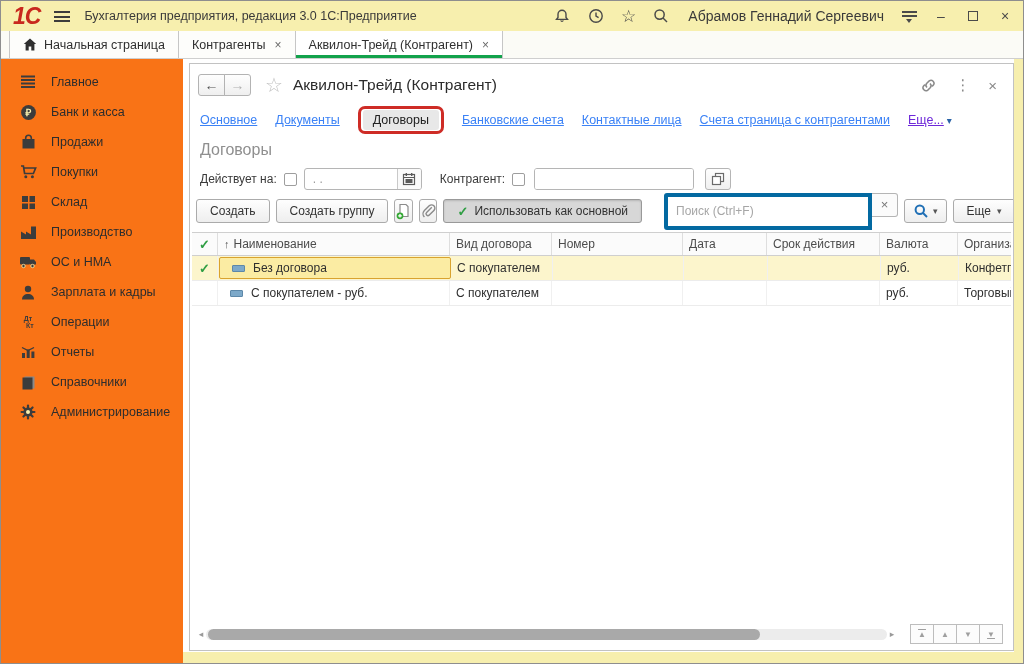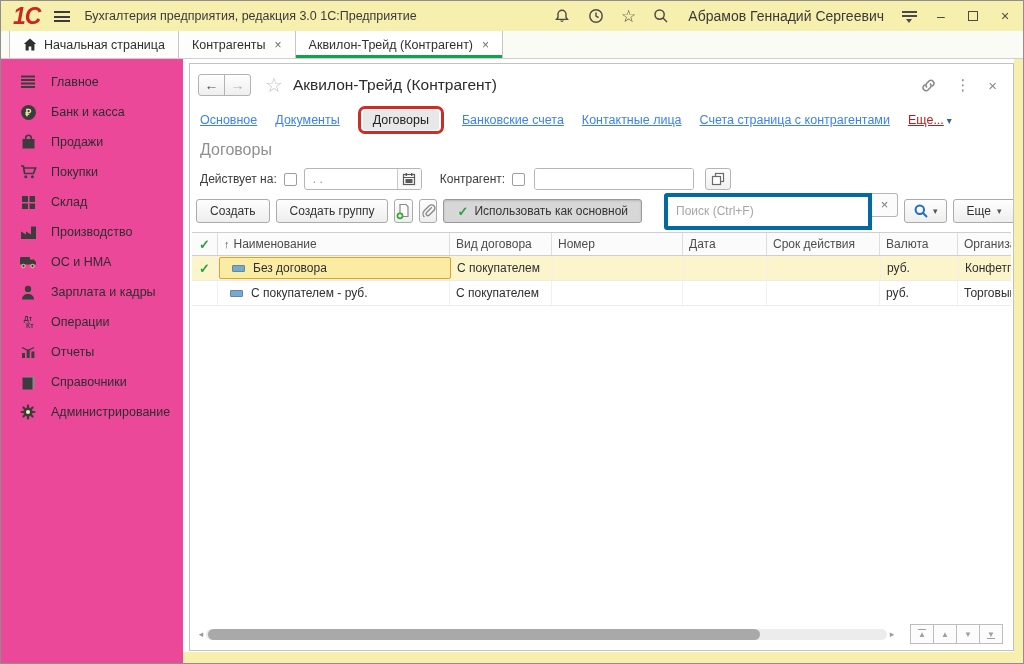--- a/index.html
+++ b/index.html
@@ -26,21 +26,21 @@
   
   .tabstrip { height:28px; background:#fbfbf6; border-bottom:1px solid #cfcfcf; display:flex; align-items:stretch; padding-left:8px; }
   .tab { position:relative; display:flex; align-items:center; gap:7px; padding:0 13px; font-size:12.5px;
          background:#fdfdfb; border-left:1px solid #c6c6c6; border-right:1px solid #c6c6c6; margin-right:-1px; color:#2f2f2f; }
   .tab.active { background:#ffffff; }
   .tab.active::after { content:""; position:absolute; left:0; right:0; bottom:0; height:3px; background:#12a24b; }
   .tab-close { font-size:12px; color:#6a6a6a; margin-left:2px; }
 
   
   .bodyrow { position:absolute; top:58px; left:0; right:0; bottom:0; display:flex; }
-  .sidebar { width:182px; background:#ec4899; padding-top:8px; flex:none; }
+  .sidebar { width:182px; background:#f97316; padding-top:8px; flex:none; }
   .sb-item { height:30px; display:flex; align-items:center; gap:14px; padding-left:18px; color:#2d2d2d; font-size:12.5px; cursor:default; }
   .sb-ic { width:18px; height:18px; flex:none; display:flex; align-items:center; justify-content:center; }
   .dtkt { font-size:7px; font-weight:bold; color:#3c3c3c; line-height:1.05; text-align:center; }
 
   .main { position:relative; flex:1; background:#ffffff; }
   .strip-right { position:absolute; top:0; right:0; width:9px; bottom:0; background:#f7efae; }
   .strip-bottom { position:absolute; left:0; right:0; bottom:0; height:11px; background:#f7efae; }
 
   
   .formpanel { position:absolute; left:6px; top:4px; right:9px; bottom:12px; background:#fff;
@@ -55,21 +55,21 @@
   .nav-back { color:#4f4f4f; } .nav-fwd { color:#b0b0b0; }
   .fav-star { font-size:20px; color:#c2c2c2; margin:0 2px 0 6px; line-height:1; }
   .f-title { font-size:15.5px; color:#2b2b2b; }
   .f-hdr-right { margin-left:auto; display:flex; align-items:center; gap:18px; padding-right:6px; }
   .f-hdr-ic { color:#8a8a8a; font-size:15px; display:inline-flex; align-items:center; }
 
   .f-nav { display:flex; align-items:center; gap:18px; margin:8px 10px 0 10px; height:28px; font-size:12.5px; }
   .navlink { color:#3b82f6; text-decoration:underline; cursor:pointer; white-space:nowrap; }
   .ann { display:inline-flex; border:3px solid #ce2c26; border-radius:7px; padding:1px 2px; background:#fff; }
   .nav-current { background:#e8e8e8; border-radius:3px; padding:3px 10px; color:#222; }
-  .more-link { color:#b91c1c; text-decoration:underline; cursor:pointer; }
+  .more-link { color:#6d28d9; text-decoration:underline; cursor:pointer; }
   .blue-tri { color:#2a63a7; font-size:10px; margin-left:3px; text-decoration:none; display:inline-block; }
 
   .f-section { margin:7px 10px 0 10px; font-size:16px; color:#8f8f8f; }
 
   .f-filters { display:flex; align-items:center; margin:8px 10px 0 10px; height:24px; gap:7px; font-size:12px; color:#3a3a3a; }
   .chk { width:13px; height:13px; border:1px solid #9e9e9e; border-radius:2px; background:#fff; flex:none; }
   .field { border:1px solid #b5b5b5; border-radius:3px; height:22px; background:#fff; display:flex; align-items:center; overflow:hidden; }
   .date-field { width:118px; }
   .date-text { flex:1; padding-left:8px; color:#9a9a9a; }
   .field-btn { width:24px; height:100%; border-left:1px solid #c9c9c9; display:flex; align-items:center; justify-content:center; background:#fafafa; }

